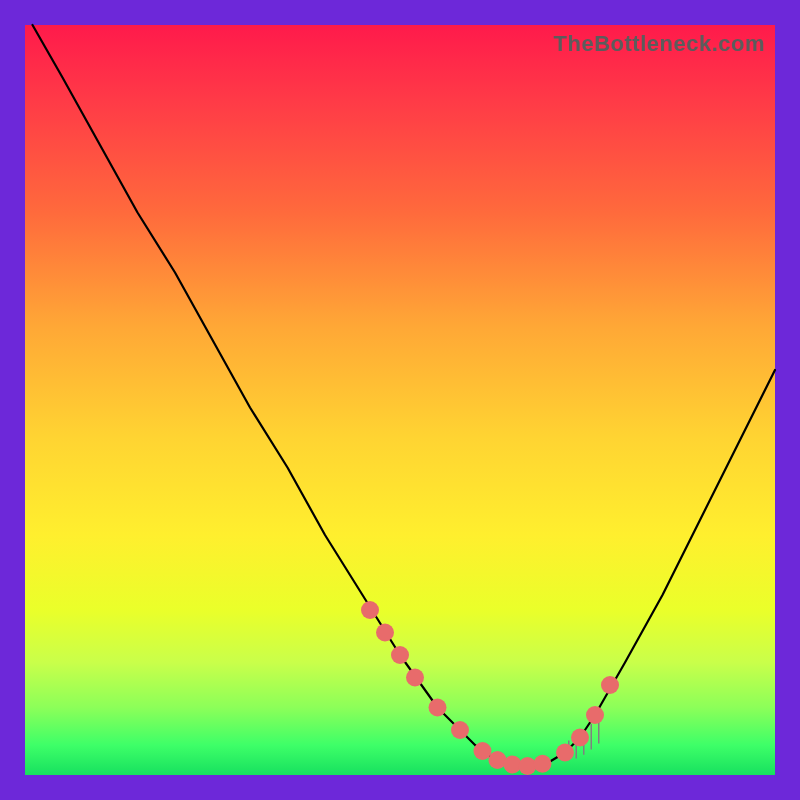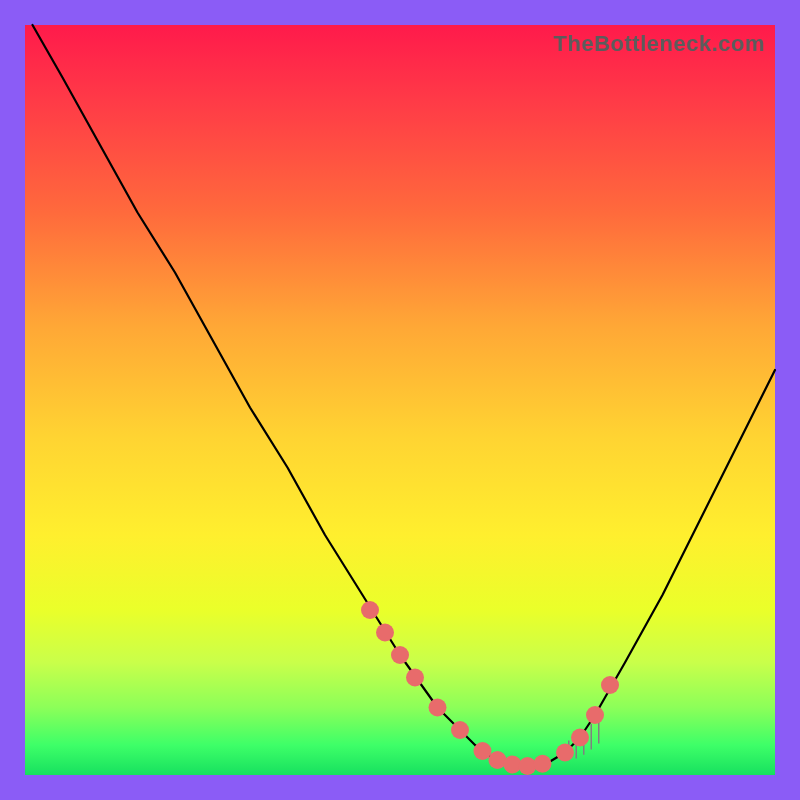--- a/index.html
+++ b/index.html
@@ -9,21 +9,21 @@
     height: 800px;
     background: #000000;
     overflow: hidden;
   }
   .frame {
     position: absolute;
     left: 0;
     top: 0;
     width: 800px;
     height: 800px;
-    background: #8b5cf6;
+    background: #6d28d9;
   }
   .plot {
     position: absolute;
     left: 25px;
     top: 25px;
     width: 750px;
     height: 750px;
     
     background: linear-gradient(
       to bottom,

